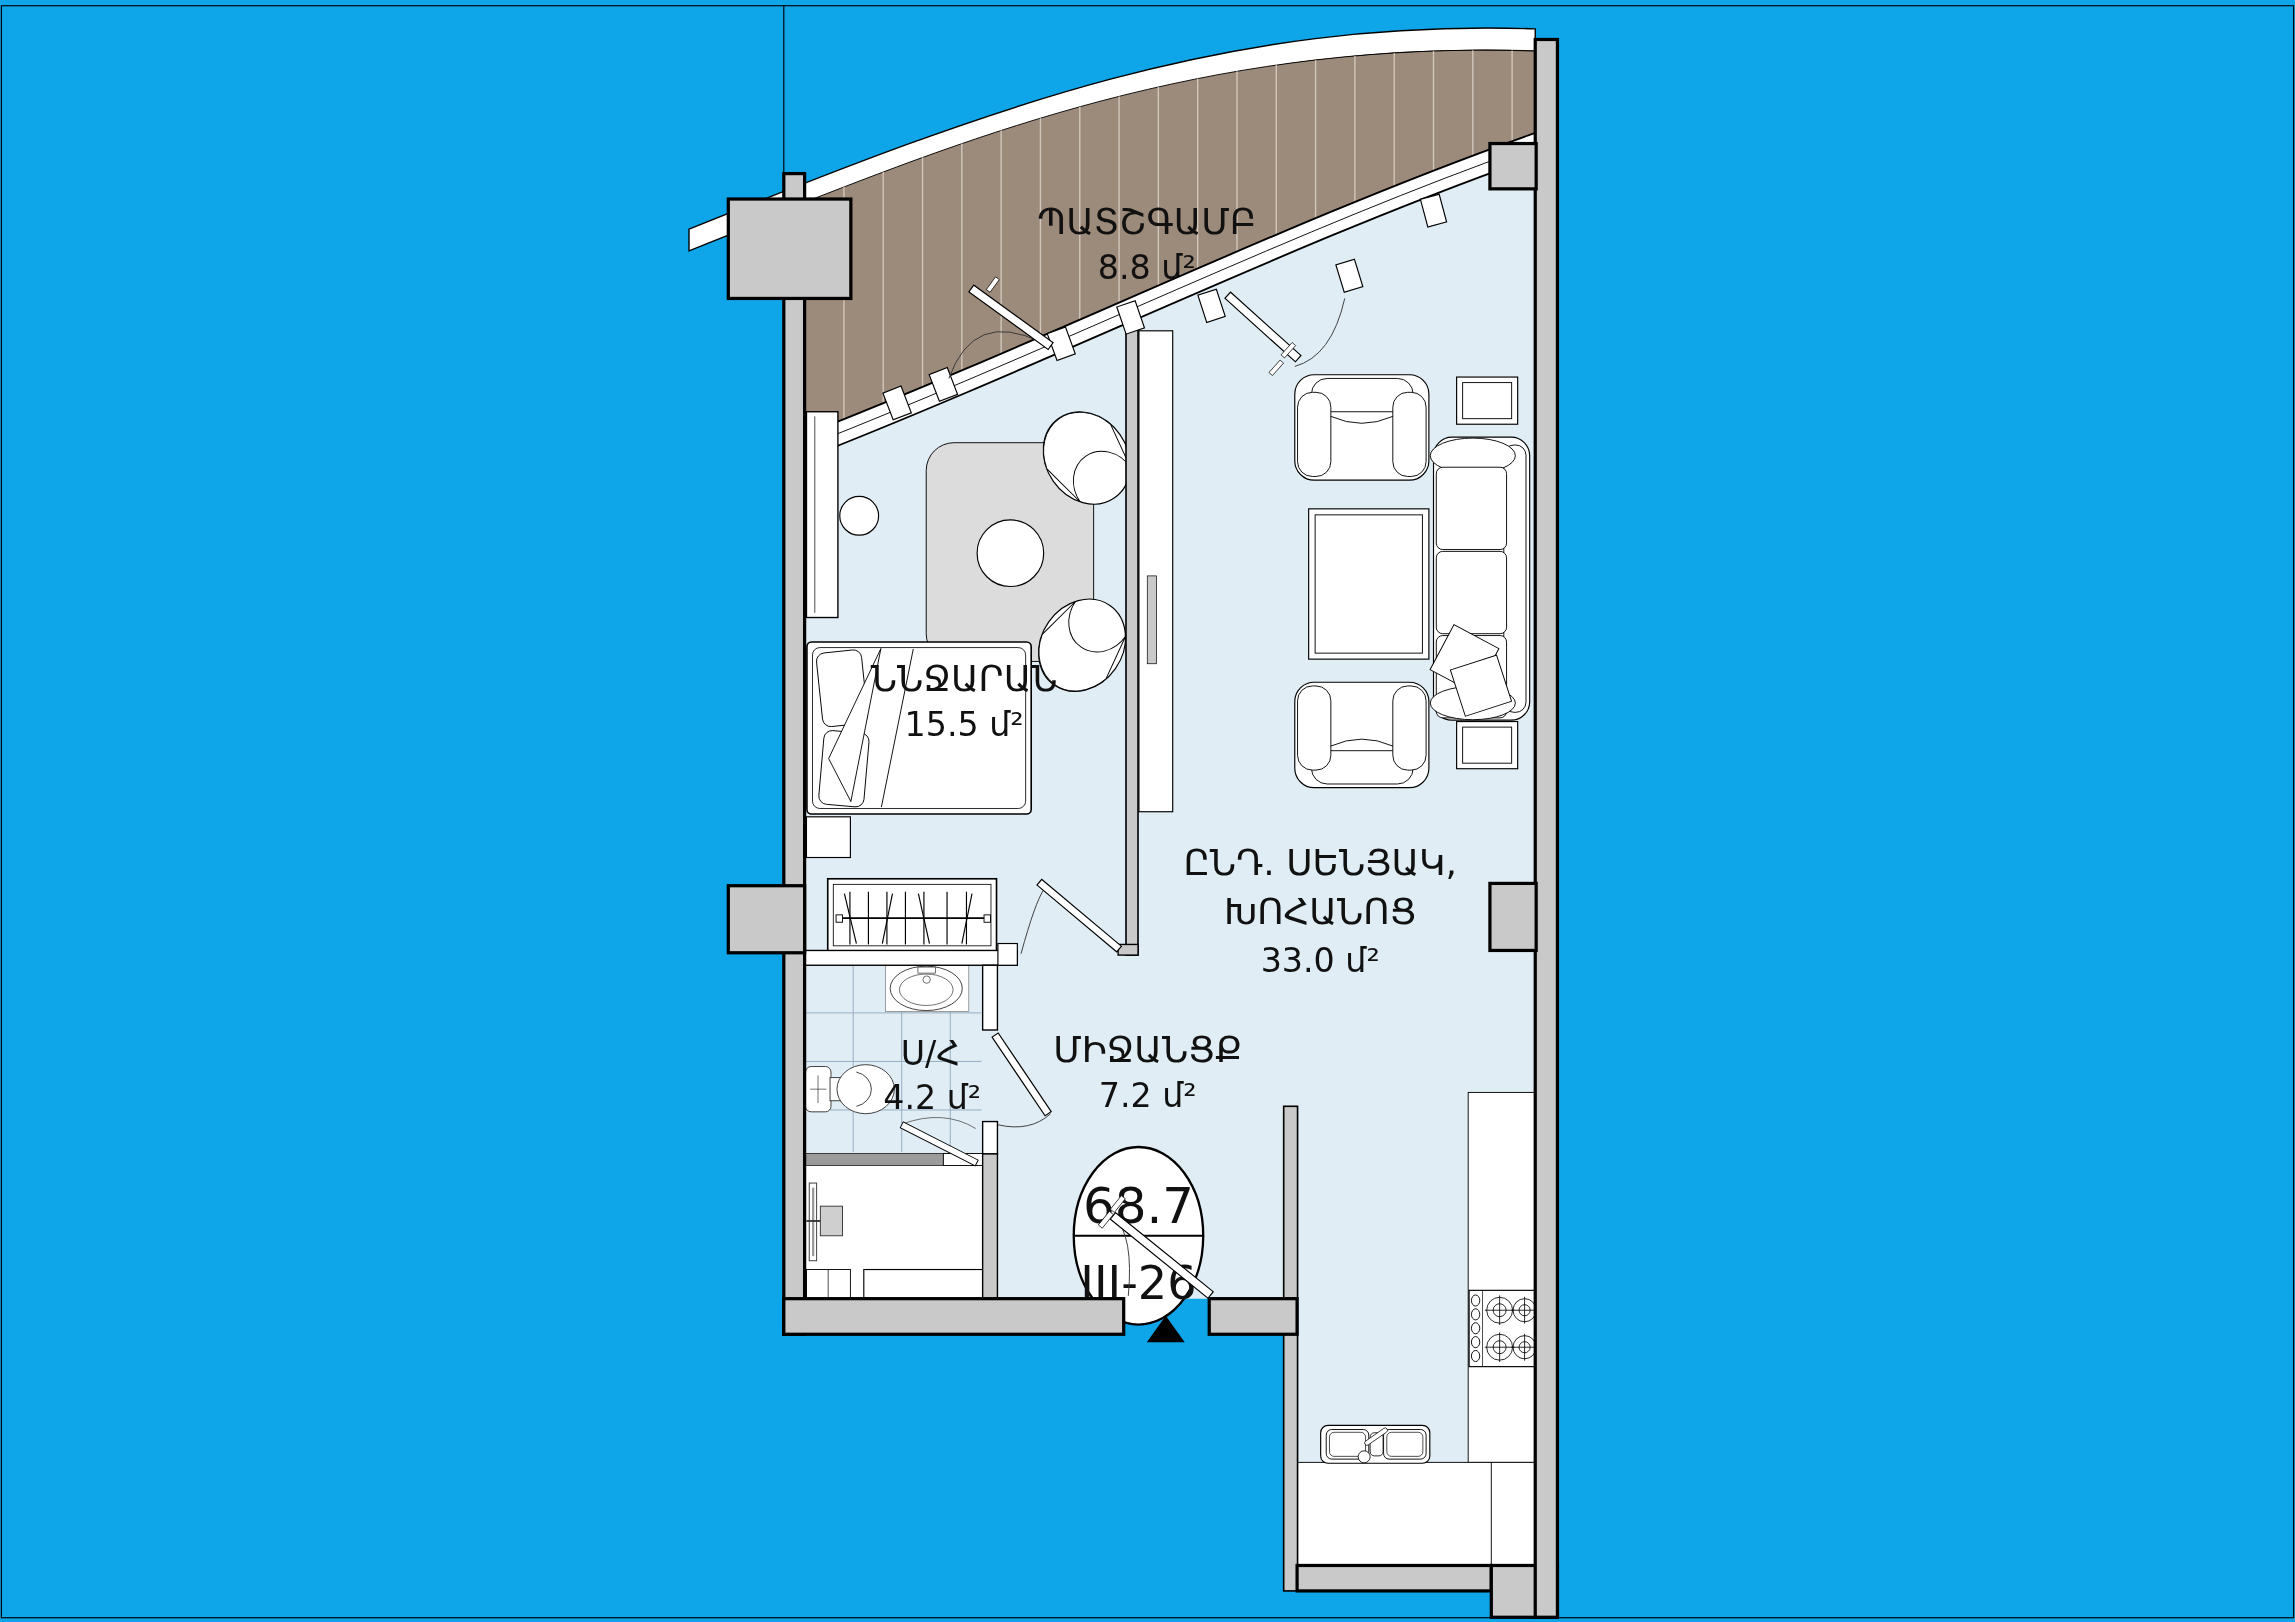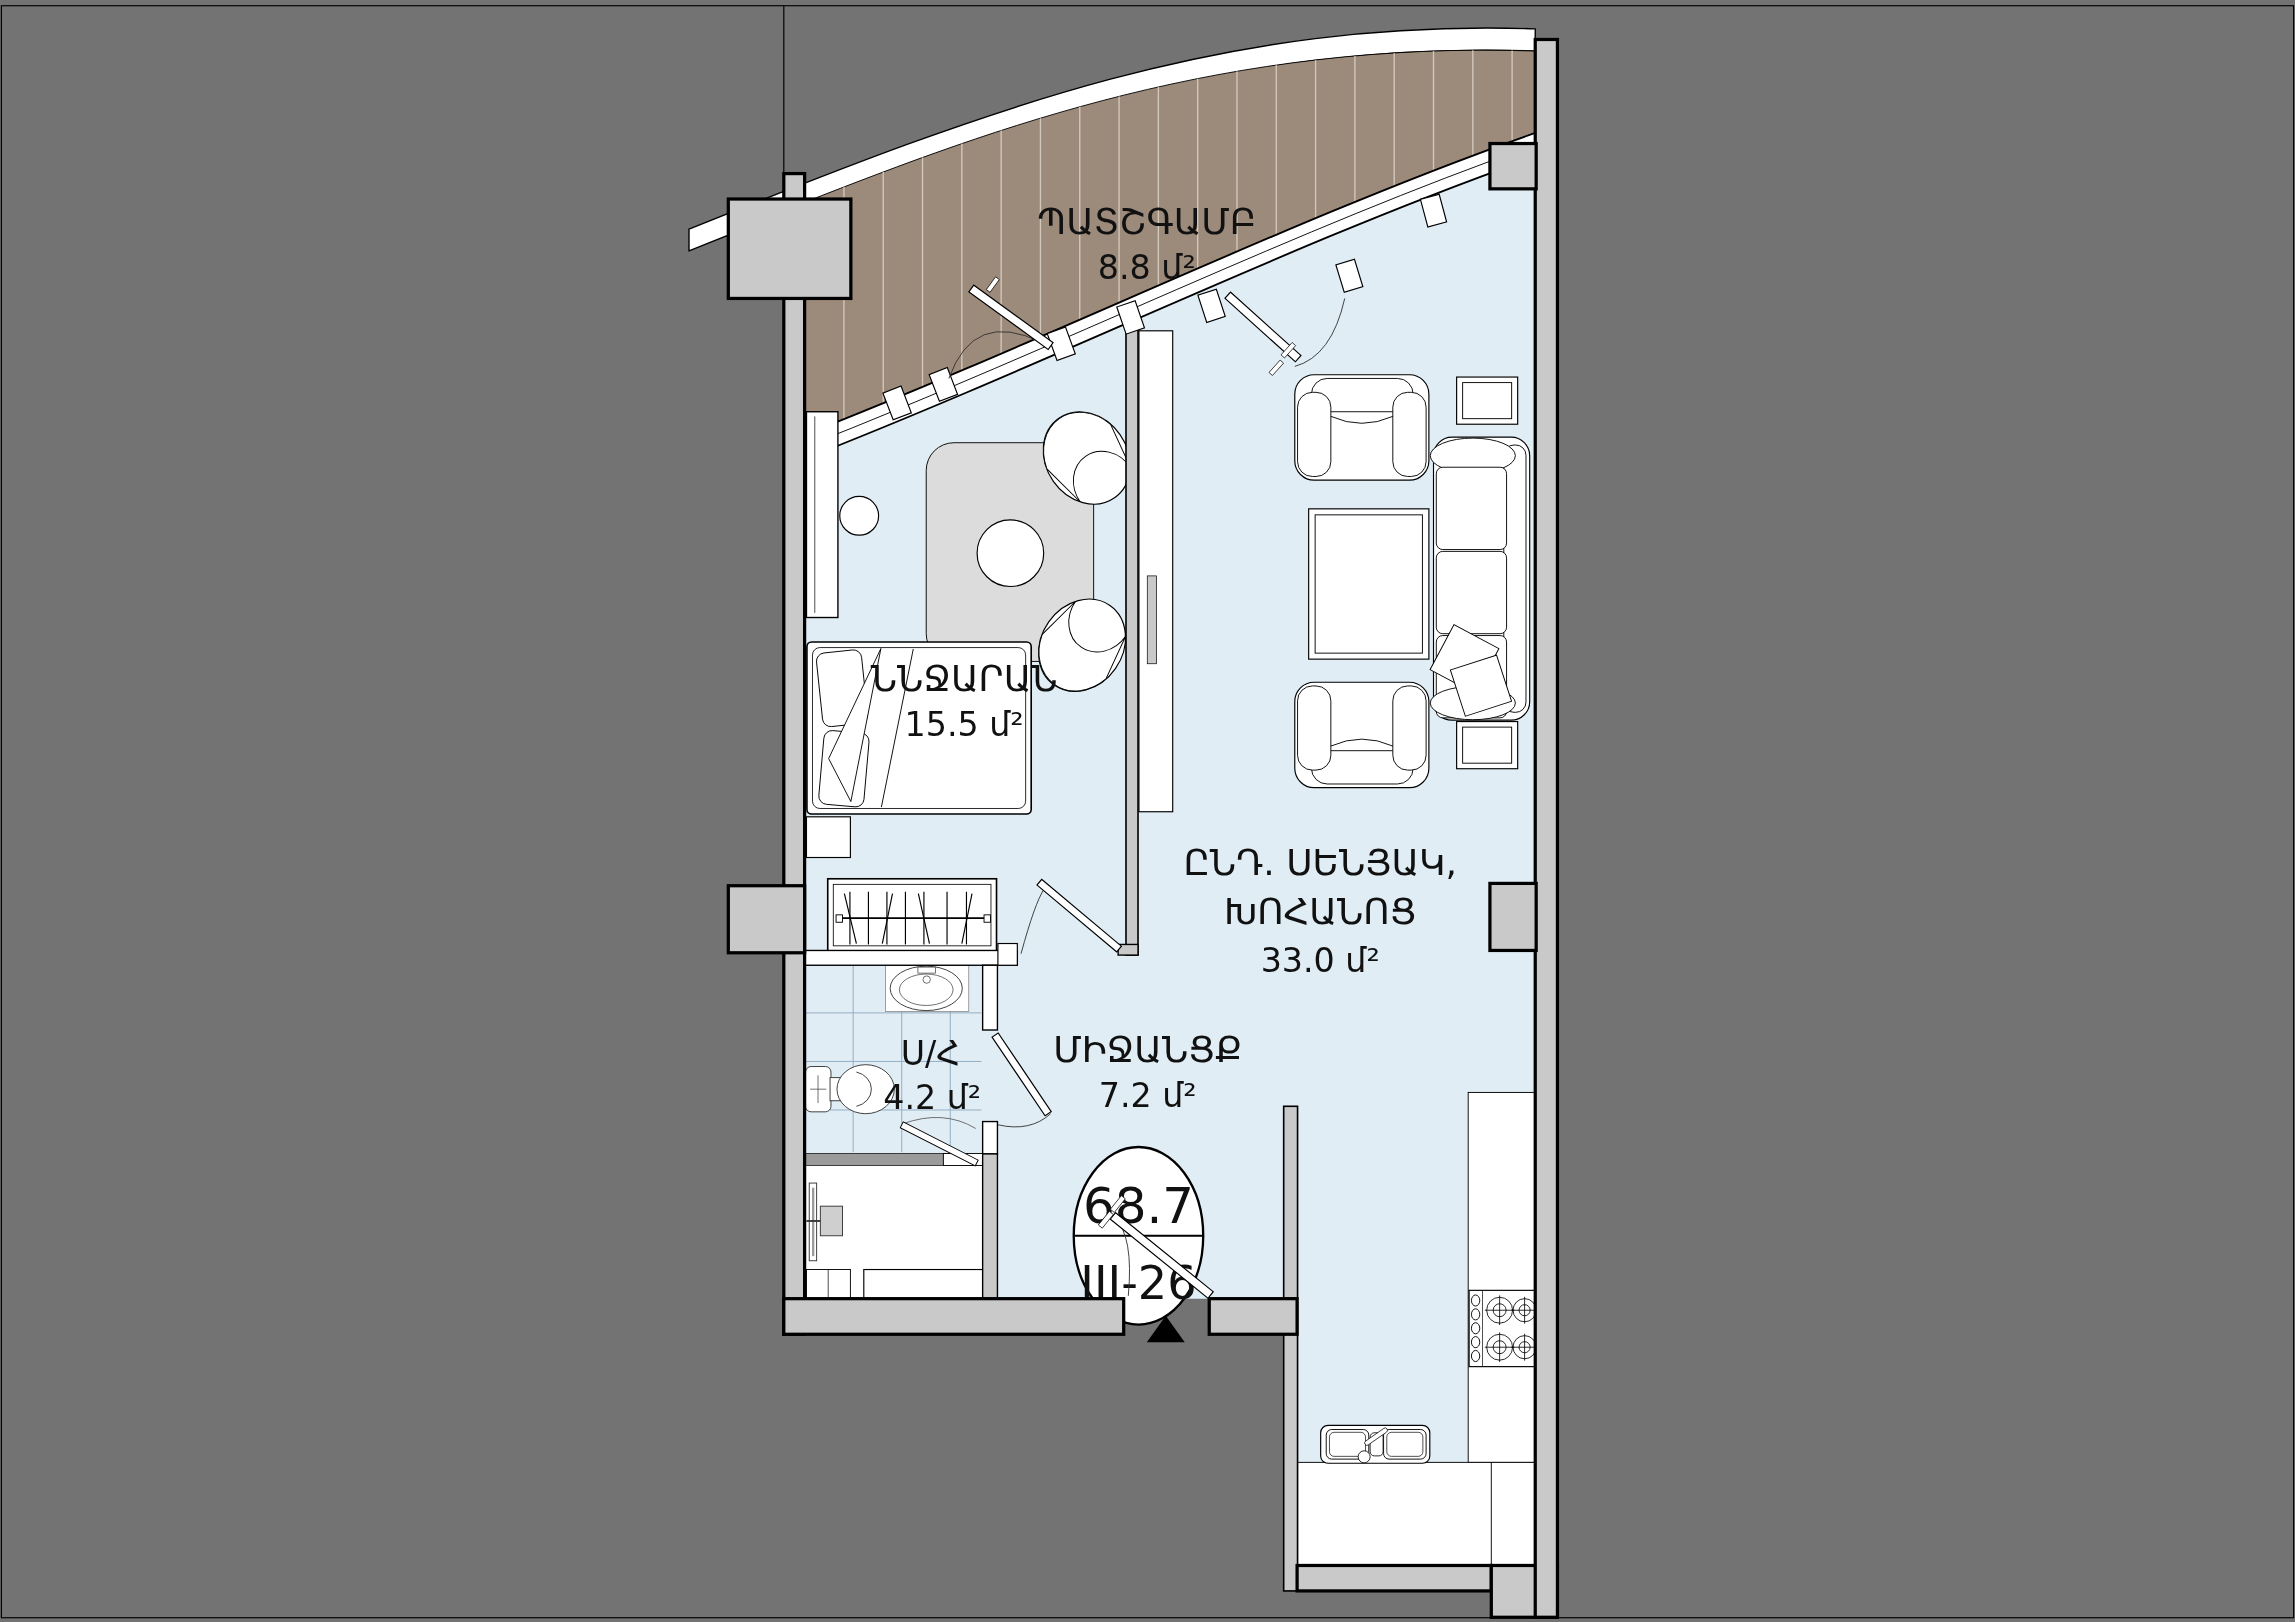--- a/index.html
+++ b/index.html
@@ -1,16 +1,16 @@
 <!DOCTYPE html>
 <html style="font-size:7.4px"><head>
 <meta charset="utf-8">
 <style>
   html,body{margin:0;padding:0;background:#ffffff;}
-  .page{position:relative;width:2295px;height:1623px;background:#737373;overflow:hidden;}
+  .page{position:relative;width:2295px;height:1623px;background:#0ea5e9;overflow:hidden;}
   svg{display:block;}
   text{font-family:"DejaVu Sans","Liberation Sans",sans-serif;fill:#111111;}
   .room-label{font-size:78px;}
   .area-label{font-size:72px;}
   .badge-top{font-size:108px;}
   .badge-bottom{font-size:100px;}
 </style>
 </head>
 <body>
 

